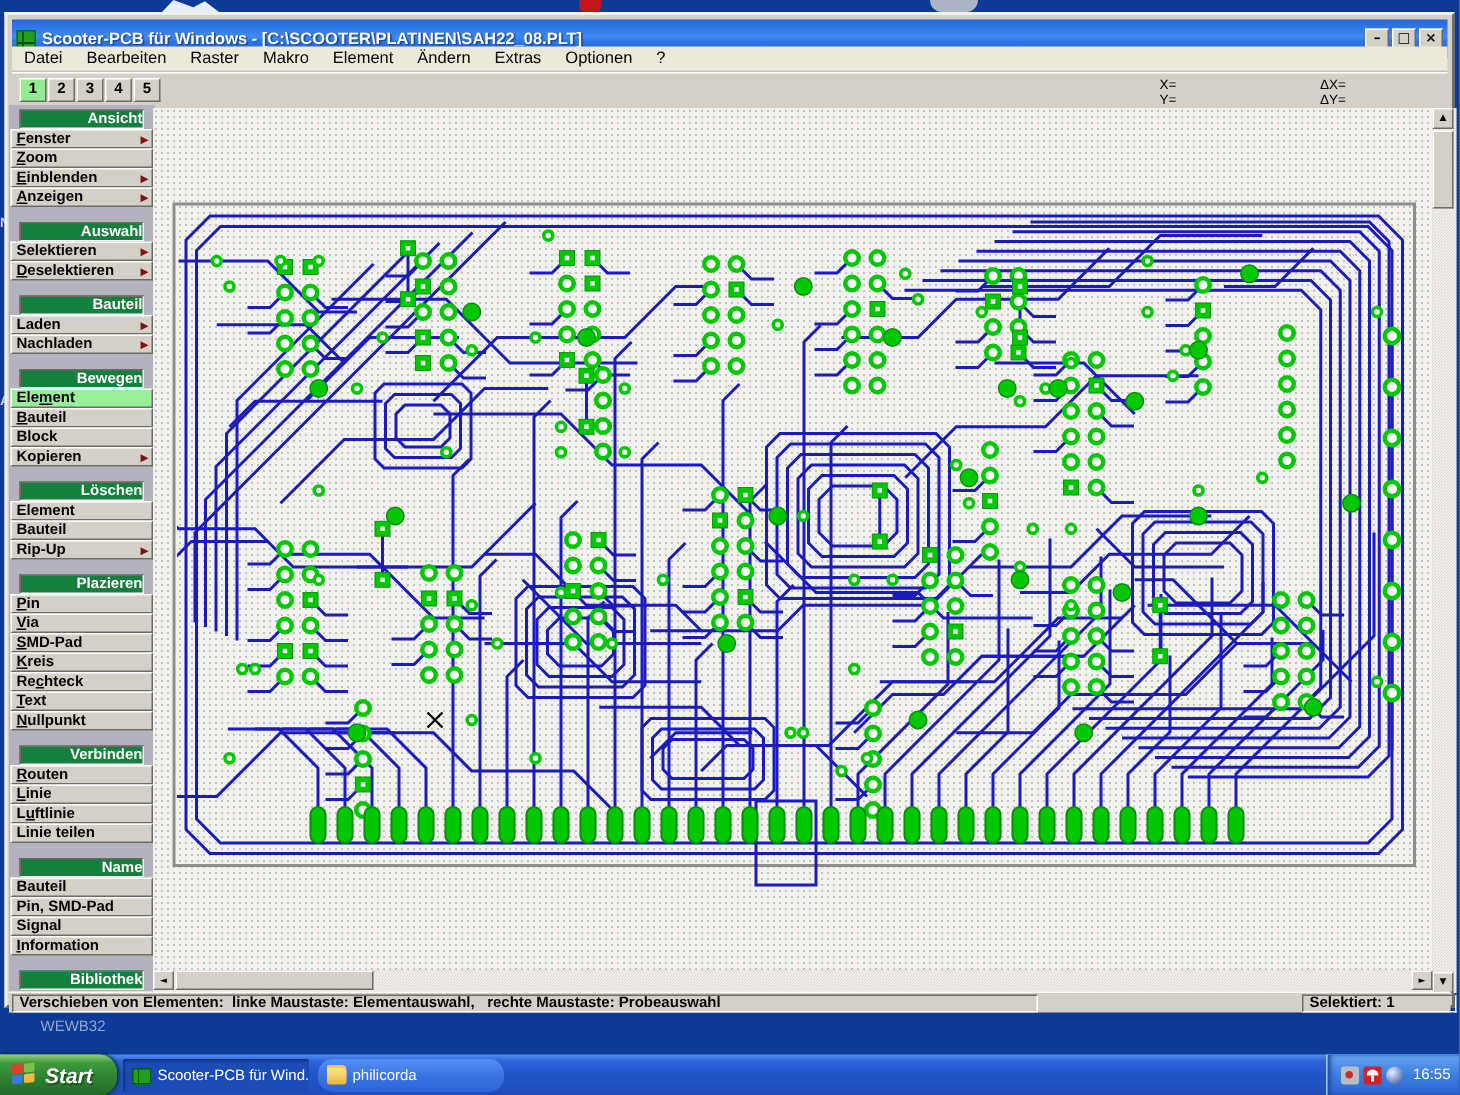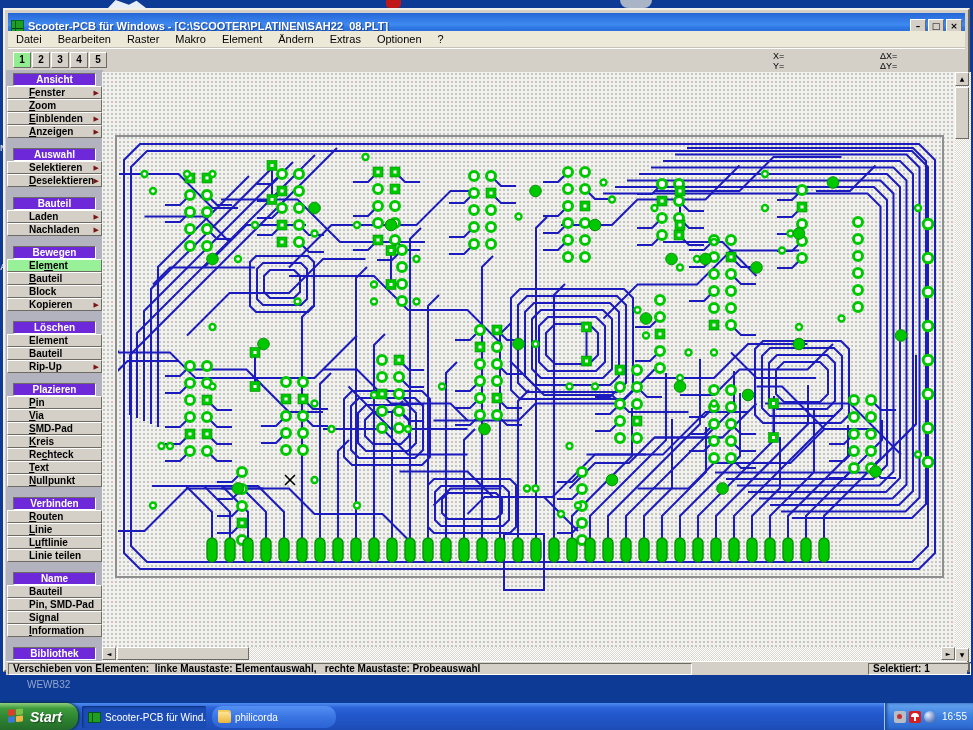--- a/index.html
+++ b/index.html
@@ -47,25 +47,25 @@
   #layer-swatch { width:26px; height:11px; border:1px solid #555; margin-right:6px; }
   #combo-arrow { position:absolute; right:1px; top:1px; bottom:1px; width:16px; background:#d4d0c8;
     border:1px solid; border-color:#fff #6e6b65 #6e6b65 #fff;
     font-size:7px; text-align:center; line-height:15px; color:#000; }
   .coord-block { position:absolute; top:2px; font-size:9px; line-height:10px; color:#000; }
   #coord-xy { left:765px; } #coord-dxy { left:872px;text-align:center; }
 
   
   #sidebar { position:absolute; left:1px; top:60px; width:97px; height:592px; background:#b3b3bf;
     padding-top:3px; overflow:hidden; }
-  .sb-header { height:13px; margin:0 7px; background:#6d28d9; color:#fff; font-size:10px; font-weight:bold;
-    text-align:center; line-height:12px; border:1px solid; border-color:#6e6b65 #fff #fff #6e6b65; }
+  .sb-header { height:13px; margin:0 7px; background:#15803d; color:#fff; font-size:10px; font-weight:bold;
+    text-align:right; line-height:12px; border:1px solid; border-color:#6e6b65 #fff #fff #6e6b65; }
   .sb-gap { height:10px; }
   .sb-btn { position:relative; height:13px; margin:0 1px; background:#d4d0c8; color:#000;
-    font-size:10px; font-weight:bold; line-height:12px; padding-left:21px; white-space:nowrap;
+    font-size:10px; font-weight:bold; line-height:12px; padding-left:3px; white-space:nowrap;
     border:1px solid; border-color:#fff #6e6b65 #6e6b65 #fff; }
   .sb-btn.selected { background:#98f098; }
   .sb-arrow { position:absolute; right:2px; top:0; color:#7b1414; font-size:7px; line-height:12px;
     font-family:"DejaVu Sans",sans-serif; }
 
   
   #canvas { position:absolute; left:97px; top:62px; width:853px; height:575px;
     background-color:#f1f1ee;
     background-image:
       radial-gradient(circle,#e7bcbc 0.7px,transparent 0.9px),

